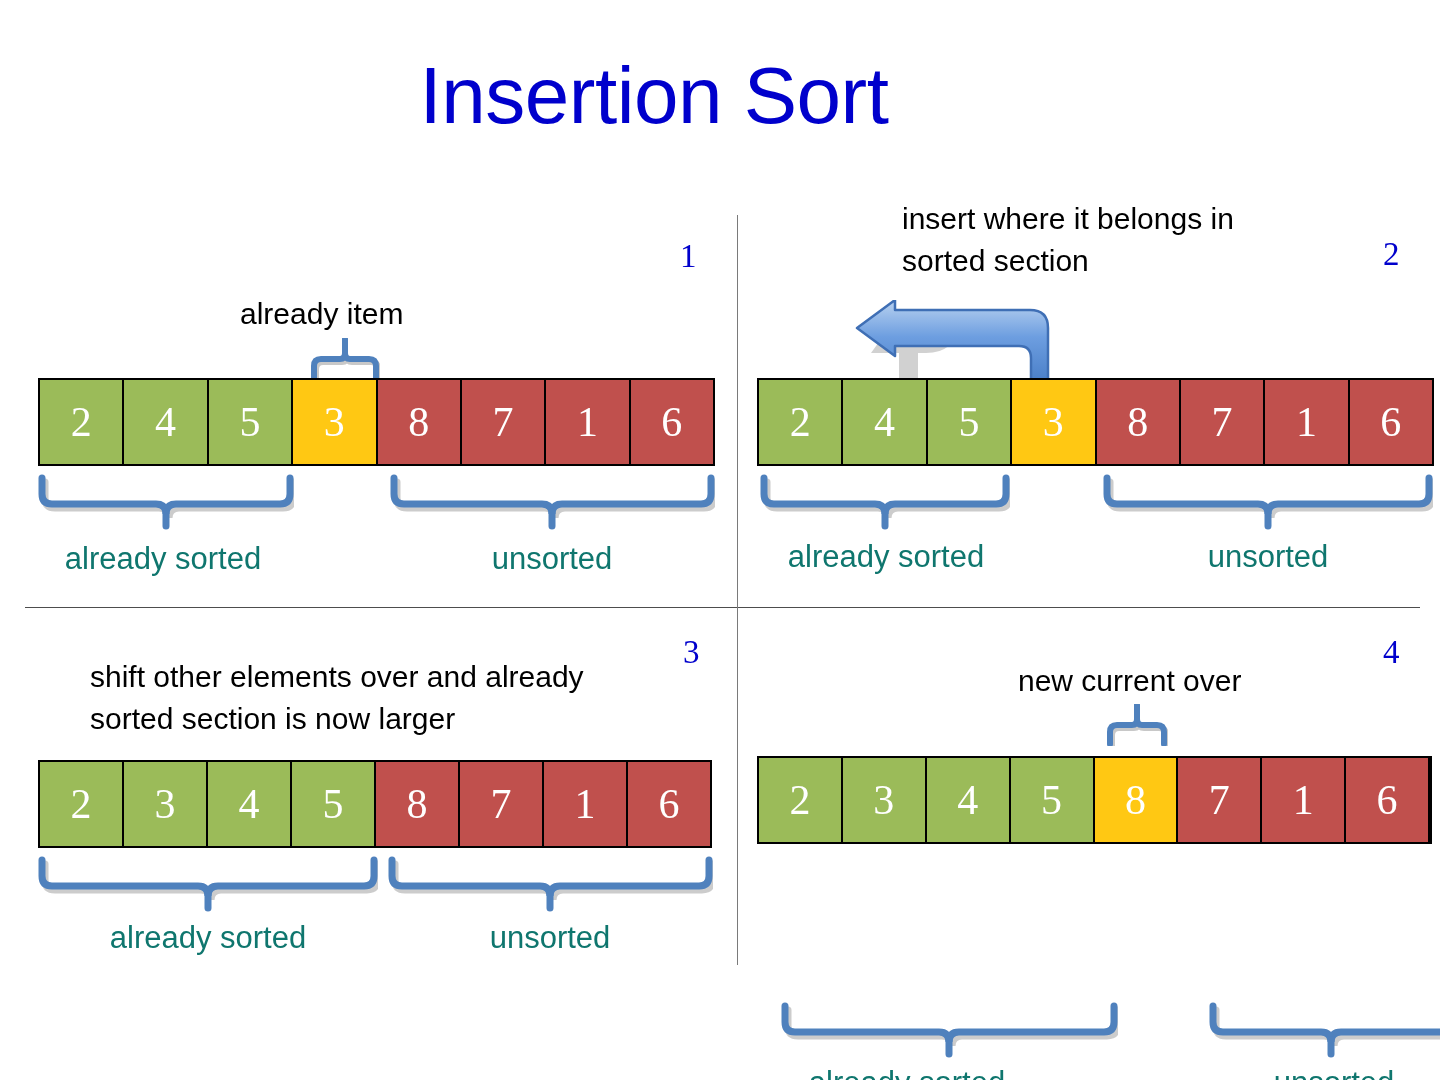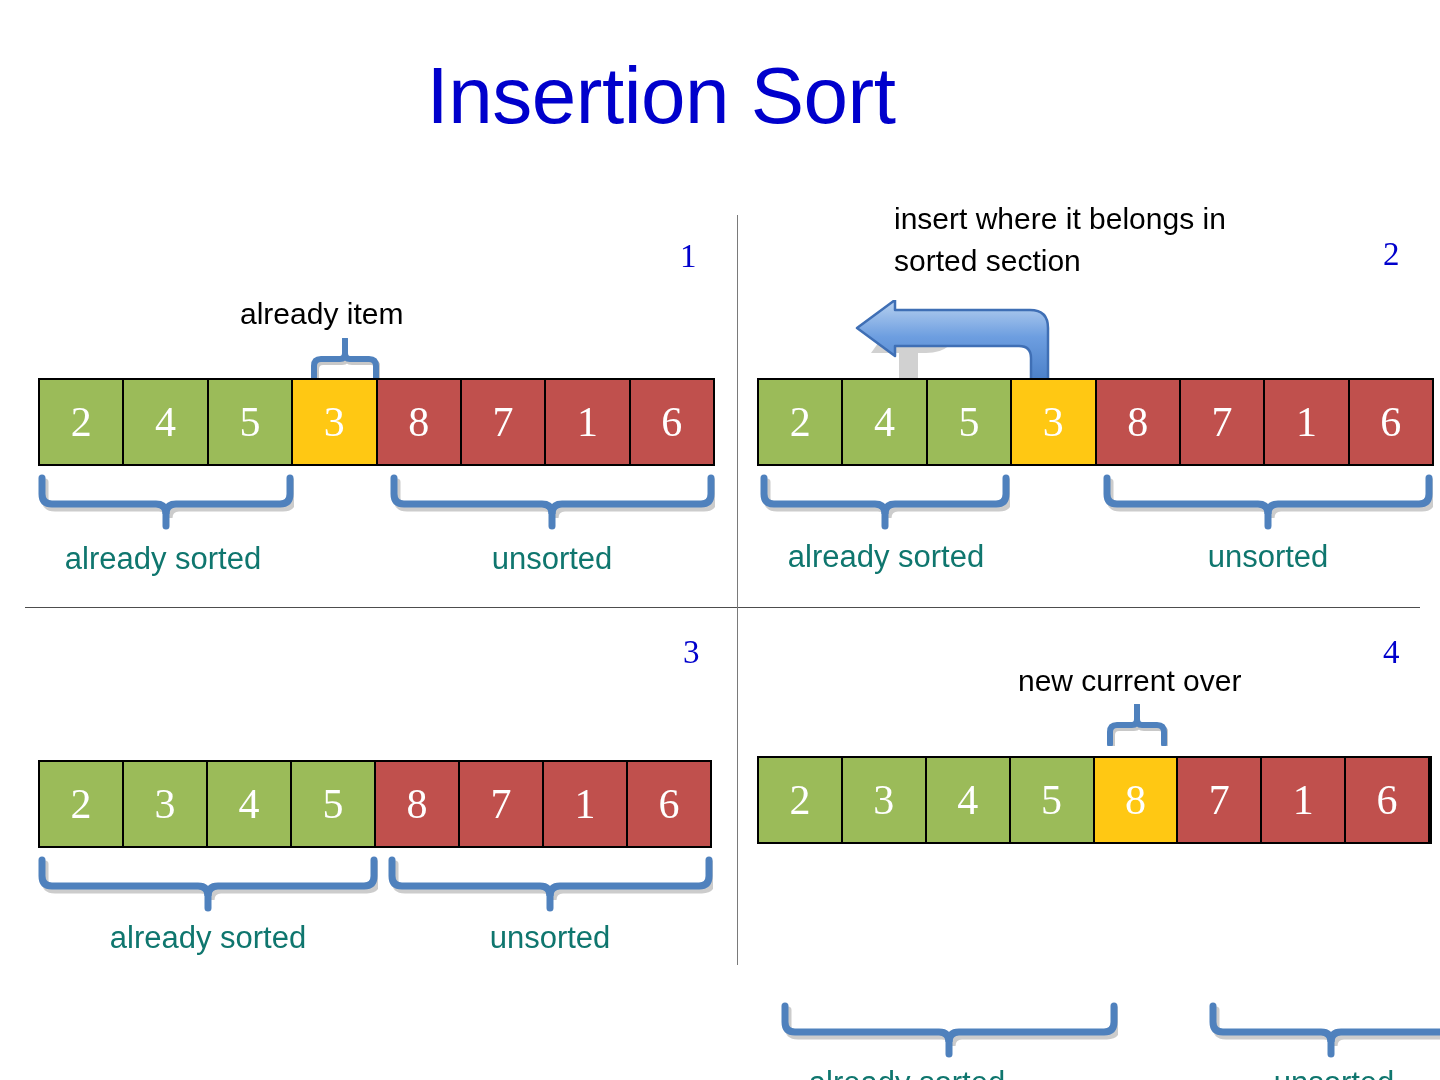--- a/index.html
+++ b/index.html
@@ -21,21 +21,20 @@
     position: absolute;
     left: 0;
     top: 48px;
     width: 1308px;
     text-align: center;
     font-size: 80px;
     line-height: 96px;
     color: #0000CC;
     font-weight: normal;
     letter-spacing: -0.5px;
-    margin-left: 7px;
   }
 
   
   .divider-h {
     position: absolute;
     left: 25px;
     top: 607px;
     width: 1395px;
     height: 1px;
     background: #4d4d4d;
@@ -157,21 +156,21 @@
   </svg>
 
   <div class="region-label" style="left:18px; top:352px; width:290px;">already sorted</div>
   <div class="region-label" style="left:412px; top:352px; width:280px;">unsorted</div>
 </div>
 
 <div class="panel" id="panel-2">
 
   <div class="step-num" style="left:645px; top:48px;">2</div>
 
-  <div class="caption" style="left:156px; top:8px; width:420px;">insert where it belongs in
+  <div class="caption" style="left:164px; top:8px; width:420px;">insert where it belongs in
 sorted section</div>
 
   <svg class="arrow-wrap" style="left:95px; top:110px;" width="250" height="82" viewBox="0 0 250 82">
     <defs>
       <linearGradient id="arrGrad" x1="0" y1="0" x2="0" y2="1">
         <stop offset="0%" stop-color="#B9D2F0"></stop>
         <stop offset="45%" stop-color="#6D9EE0"></stop>
         <stop offset="100%" stop-color="#4A7FC8"></stop>
       </linearGradient>
     </defs>
@@ -209,20 +208,22 @@
   </svg>
 
   <div class="region-label" style="left:3px; top:350px; width:290px;">already sorted</div>
   <div class="region-label" style="left:390px; top:350px; width:280px;">unsorted</div>
 </div>
 
 <div class="panel" id="panel-3">
 
   <div class="step-num" style="left:683px; top:28px;">3</div>
 
+  <div class="caption" style="left:90px; top:48px; width:580px;">shift other elements over and already
+sorted section is now larger</div>
 
   <div class="array" style="left:38px; top:152px; width:674px; height:88px;">
     <div class="cell green">2</div>
     <div class="cell green">3</div>
     <div class="cell green">4</div>
     <div class="cell green">5</div>
     <div class="cell red">8</div>
     <div class="cell red">7</div>
     <div class="cell red">1</div>
     <div class="cell red">6</div>

